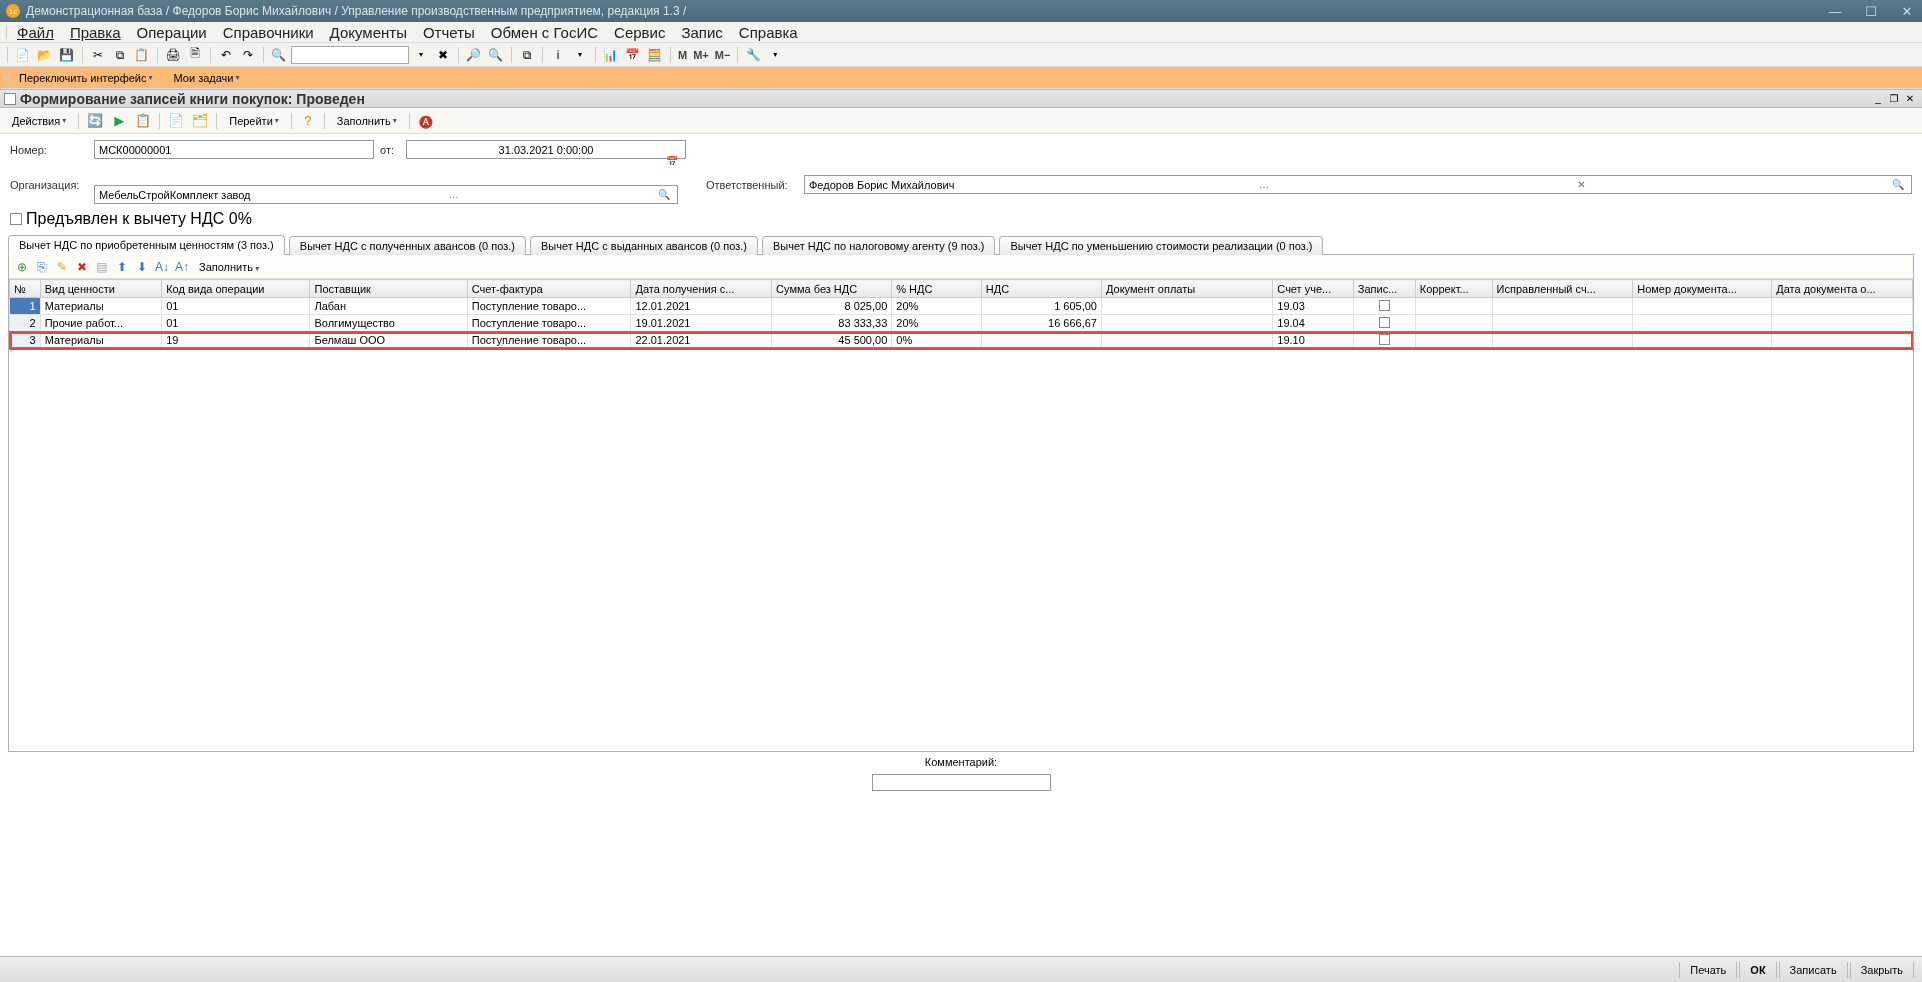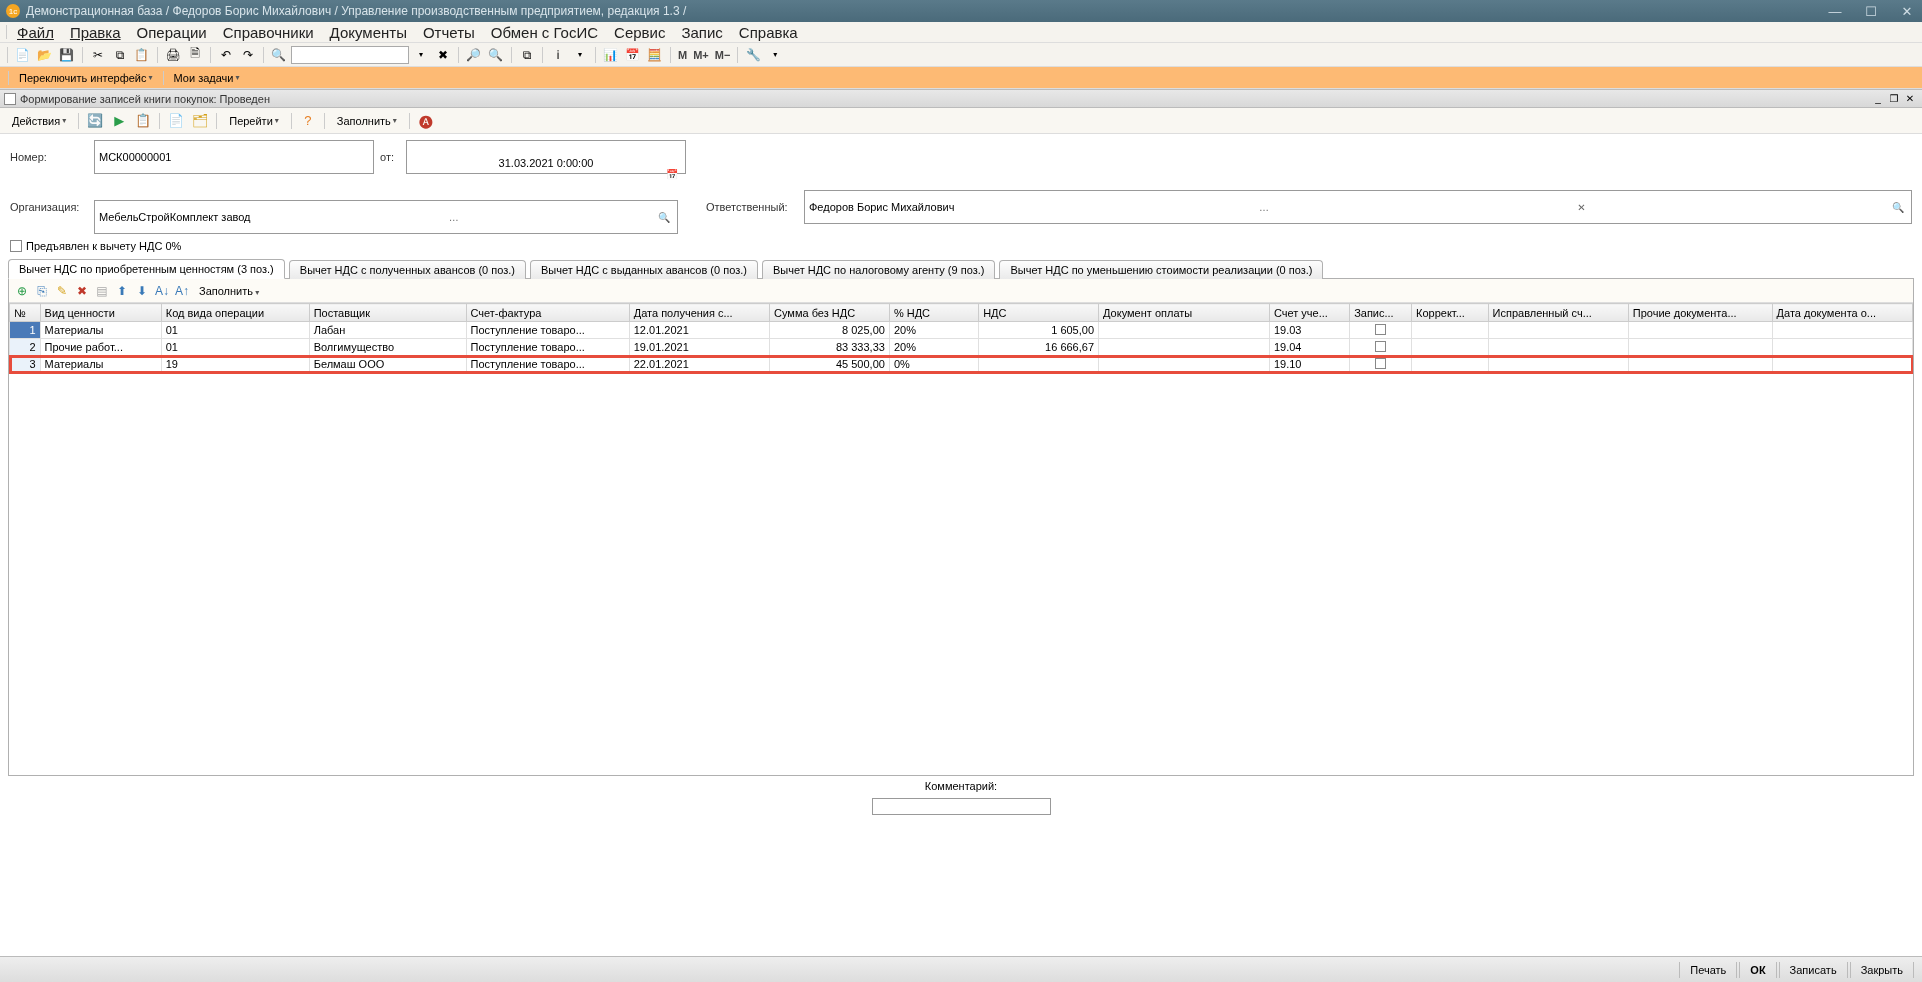--- a/index.html
+++ b/index.html
@@ -27,37 +27,37 @@
 
 
 .subtoolbar { background: #fdba74; height: 22px; display: flex; align-items: center; padding: 0 4px; border-bottom: 1px solid #ddd; }
 .subtoolbar .sub-item { padding: 2px 6px; font-size: 11px; cursor: pointer; display:flex; align-items:center; gap:2px;}
 .subtoolbar .sep { width: 1px; height: 14px; background: #ccc; margin: 0 4px; }
 .subtoolbar .dd::after { content: " ▾"; font-size: 8px; color: #555; }
 
 
 .docheader { background: linear-gradient(to bottom, #e8e8e8, #d8d8d8); height: 19px; display: flex; align-items: center; padding: 0 4px; border-top: 1px solid #bbb; border-bottom: 1px solid #bbb; }
 .docheader .doc-icon { width: 12px; height: 12px; border: 1px solid #888; background: #fff; margin-right: 4px; }
-.docheader .doc-title { flex: 1; font-size: 11px; font-weight: normal; color: #333; }
+.docheader .doc-title { flex: 1; font-size: 14px; font-weight: bold; color: #333; }
 .docheader .dh-btn { width: 16px; height: 14px; display: flex; align-items: center; justify-content: center; font-size: 10px; cursor: pointer; }
 
 
 .actionbar { background: #f9f7f2; height: 26px; display: flex; align-items: center; padding: 0 6px; gap: 4px; border-bottom: 1px solid #ddd; }
 .actionbar .act-btn { padding: 2px 6px; font-size: 11px; cursor: pointer; display:flex; align-items:center; gap:2px;}
 .actionbar .act-btn.dd::after { content: " ▾"; font-size: 8px; color: #555; }
 .actionbar .act-icon { width: 20px; height: 20px; display: flex; align-items: center; justify-content: center; font-size: 13px; cursor: pointer; }
 .actionbar .sep { width: 1px; height: 16px; background: #ccc; margin: 0 2px; }
 
 
 .form-area { padding: 6px 10px; }
 .form-row { display: flex; align-items: center; margin-bottom: 6px; gap: 6px; }
 .form-label { font-size: 11px; color: #333; width: 78px; }
-.form-input { border: 1px solid #999; background: #fff; height: 19px; padding: 16px 4px; font-size: 11px; display:flex; align-items:center;}
+.form-input { border: 1px solid #999; background: #fff; height: 19px; padding: 3px 4px; font-size: 11px; display:flex; align-items:center;}
 .form-input .inp-btn { margin-left: auto; width: 16px; height: 16px; display:flex; align-items:center; justify-content:center; font-size:10px; color:#666; cursor:pointer;}
-.chk { display: flex; align-items: center; gap: 4px; font-size: 11px; margin-top: 2px; }
+.chk { display: flex; align-items: center; gap: 4px; font-size: 16px; margin-top: 2px; }
 .chk-box { width: 12px; height: 12px; border: 1px solid #888; background: #fff; }
 
 
 .tabs { display: flex; padding: 0 8px; gap: 4px; align-items: flex-end; }
 .tab { background: linear-gradient(to bottom,#fdfdfd,#eaeaea); border: 1px solid #b0b0b0; border-bottom: none; border-radius: 4px 4px 0 0; padding: 3px 10px; font-size: 11px; cursor: pointer; position: relative; top: 1px; }
 .tab.active { background: #fff; font-weight: normal; z-index:2; border-bottom: 1px solid #fff;}
 
 
 .tabcontent { margin: 0 8px; border: 1px solid #b0b0b0; background: #fff; height: 498px; display:flex; flex-direction:column;}
 
@@ -277,21 +277,21 @@
           <th>Счет-фактура</th>
           <th>Дата получения с...</th>
           <th>Сумма без НДС</th>
           <th>% НДС</th>
           <th>НДС</th>
           <th>Документ оплаты</th>
           <th>Счет уче...</th>
           <th>Запис...</th>
           <th>Коррект...</th>
           <th>Исправленный сч...</th>
-          <th>Прочие документа...</th>
+          <th>Номер документа...</th>
           <th>Дата документа о...</th>
         </tr>
       </thead>
       <tbody id="grid-body">
           <tr>
             <td class="num-col sel">1</td>
             <td>Материалы</td>
             <td>01</td>
             <td>Лабан</td>
             <td>Поступление товаро...</td>

